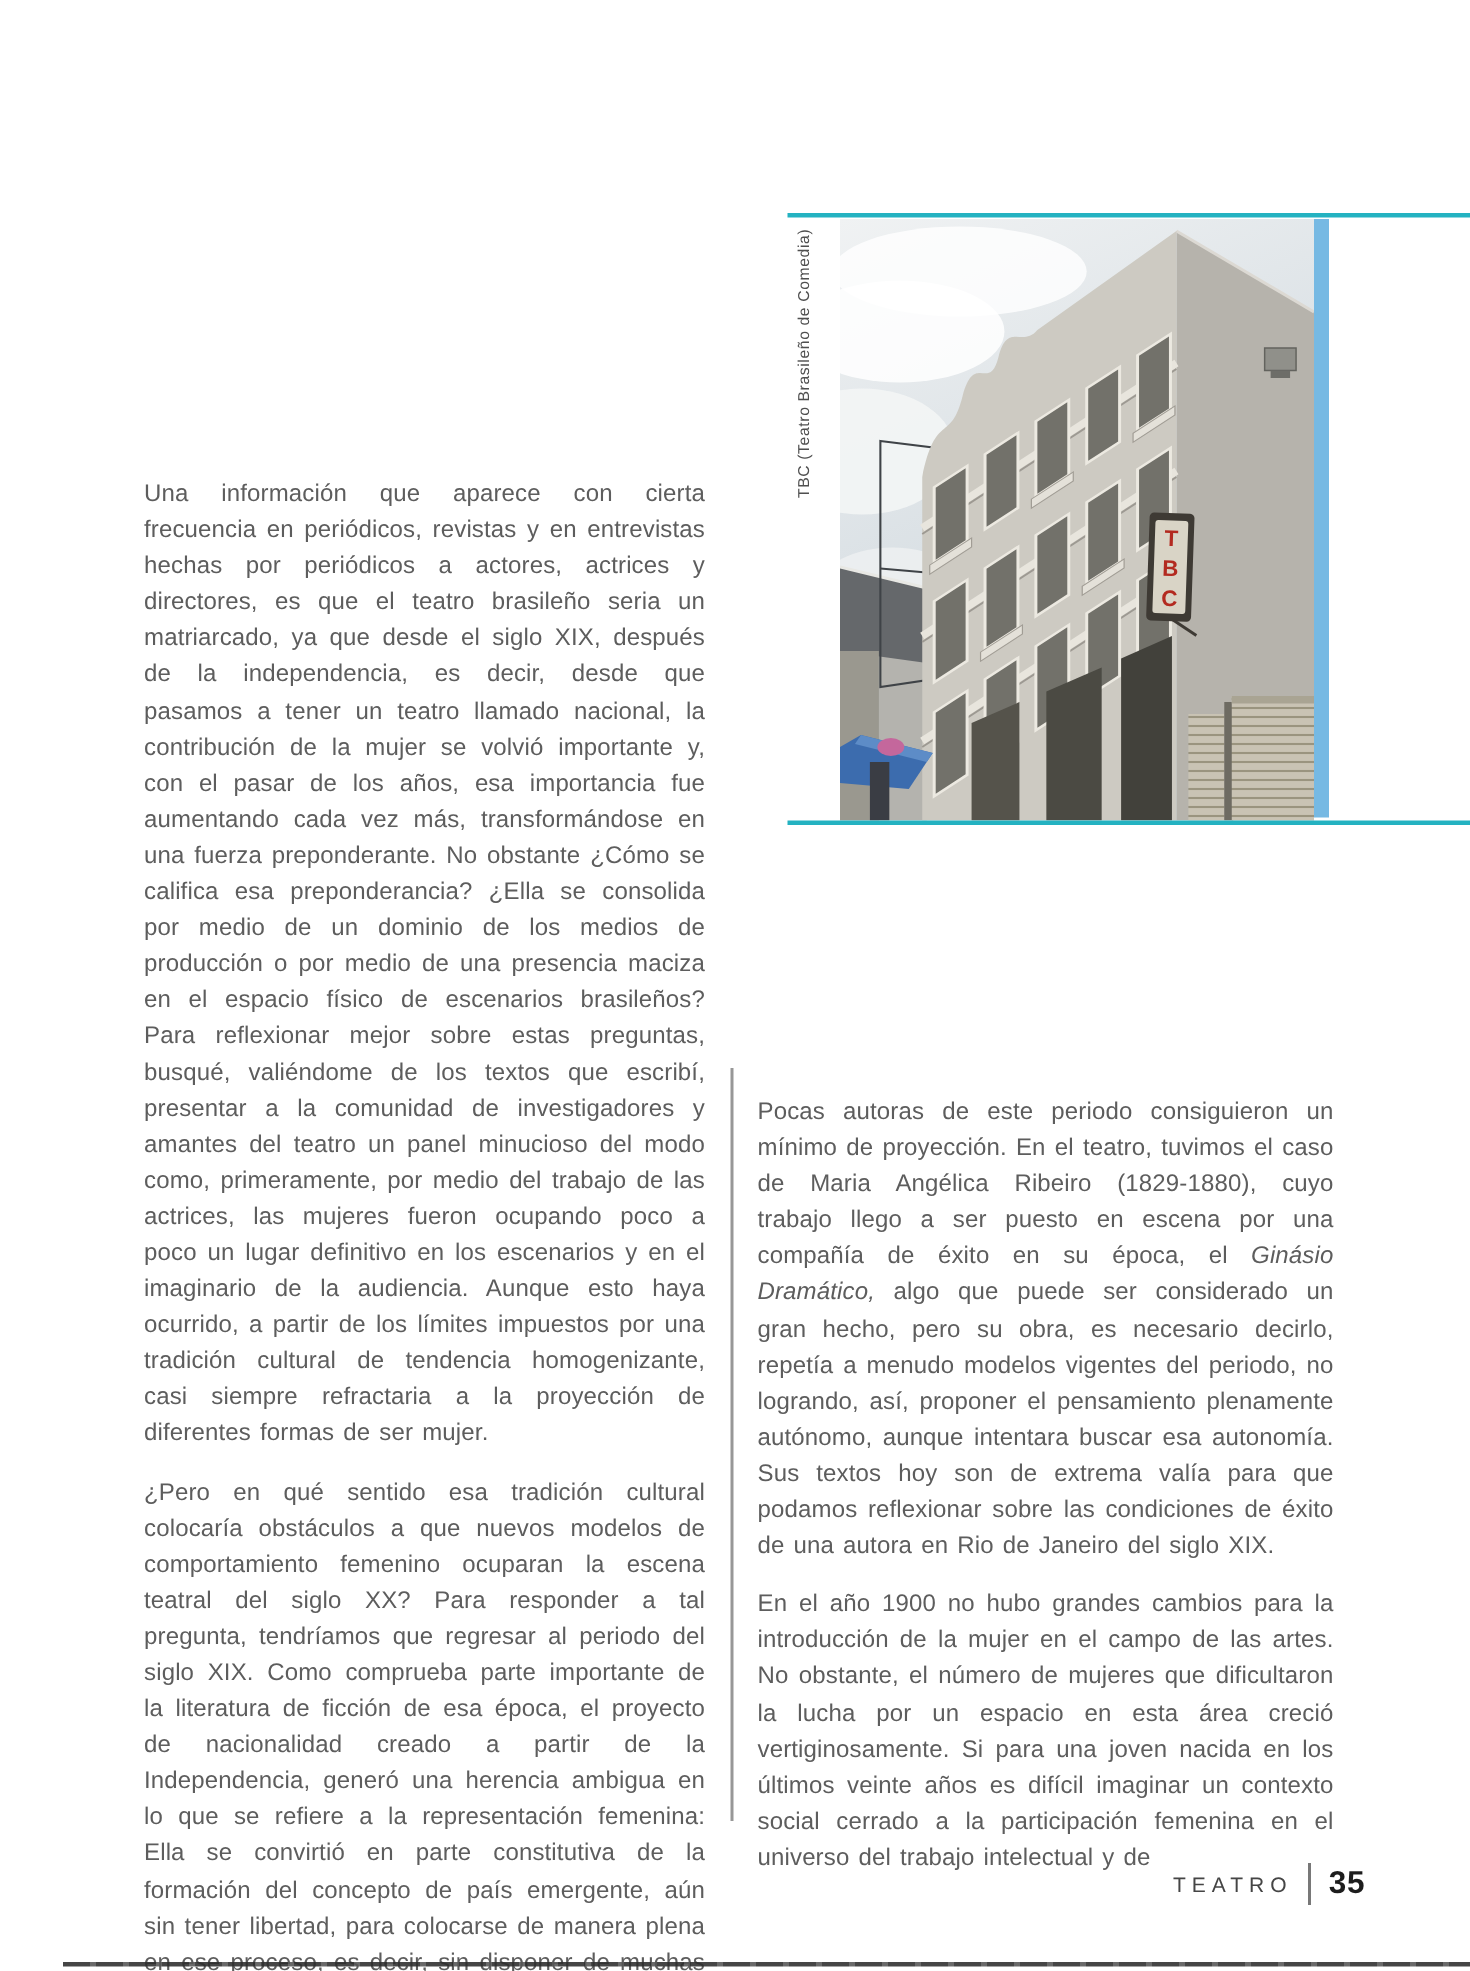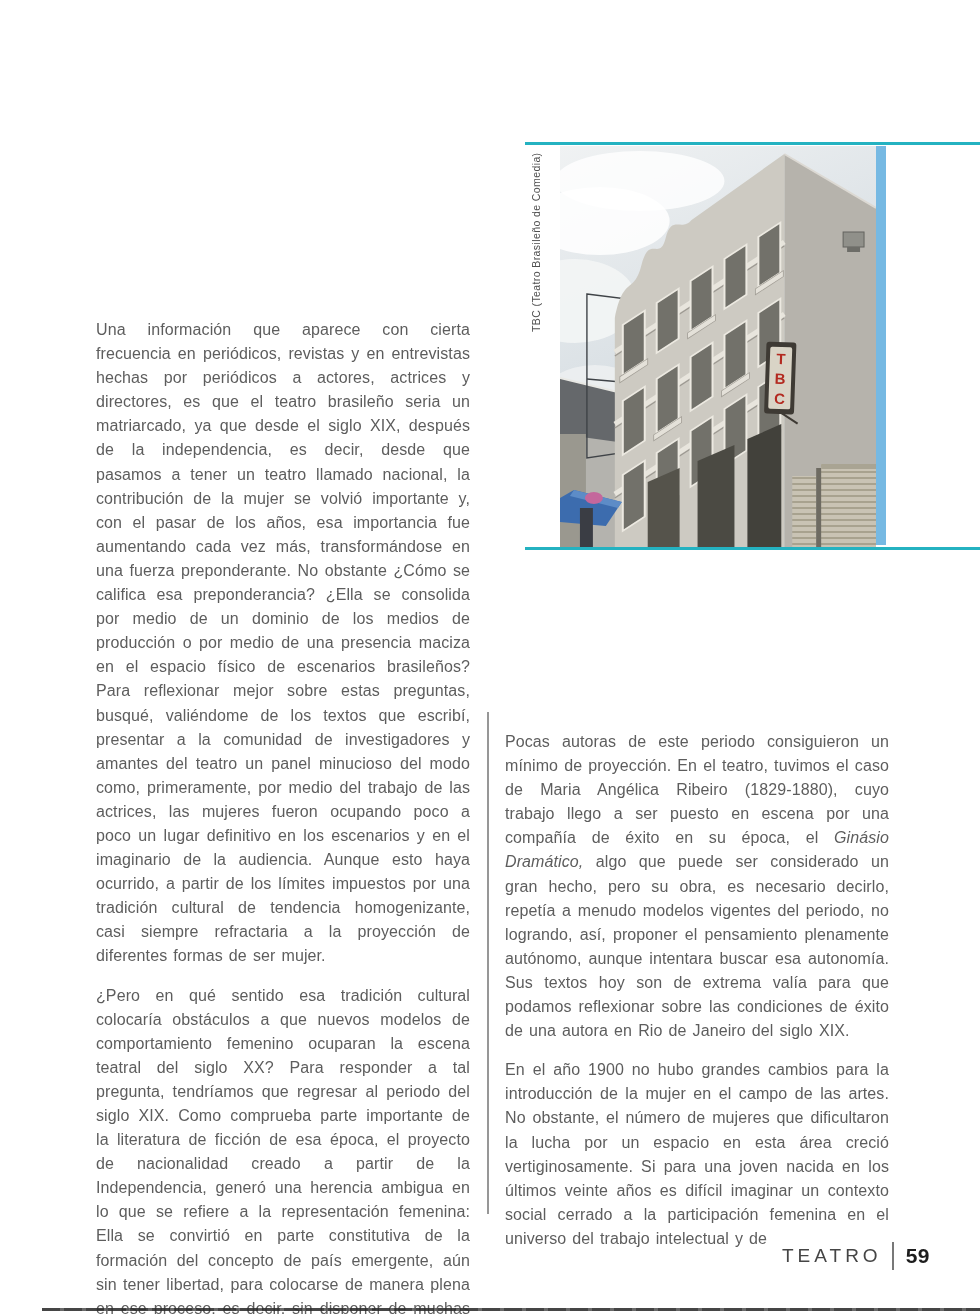--- a/index.html
+++ b/index.html
@@ -23,21 +23,21 @@
   .rule-top{position:absolute;left:525px;top:142px;width:455px;height:3px;background:#24b2c1;}
   .rule-bottom{position:absolute;left:525px;top:547px;width:455px;height:3px;background:#24b2c1;}
   .photo{position:absolute;left:560px;top:146px;width:316px;height:401px;}
   .blue-bar{position:absolute;left:876px;top:146px;width:10px;height:399px;background:#76b9e3;}
   .photo-caption{
     position:absolute;left:530px;top:332px;transform:rotate(-90deg);transform-origin:0 0;
     white-space:nowrap;font-size:10.5px;letter-spacing:.4px;color:#4f4f4f;
   }
   
   .footer{position:absolute;left:782px;top:1238px;height:36px;display:flex;align-items:center;}
-  .footer-label{font-size:19px;letter-spacing:4px;color:#454545;margin-right:10px;}
+  .footer-label{font-size:14px;letter-spacing:4px;color:#454545;margin-right:10px;}
   .footer-divider{width:2px;height:28px;background:#787878;margin-right:12px;}
   .footer-page{font-size:21px;font-weight:bold;color:#1d1d1d;letter-spacing:.5px;}
   
   .bottom-edge{
     position:absolute;left:42px;right:0;top:1308px;height:3px;opacity:.88;
     background:repeating-linear-gradient(90deg,#2c2c2c 0 18px,#555 18px 22px);
   }
 </style>
 </head>
 <body>
@@ -169,18 +169,18 @@
   <div class="col col-right">
     <p><span>Pocas autoras de este periodo consiguieron un mínimo de proyección. En el teatro, tuvimos el caso de Maria Angélica Ribeiro (1829-1880), cuyo trabajo llego a ser puesto en escena por una compañía de éxito en su época, el </span><em>Ginásio Dramático,</em><span> algo que puede ser considerado un gran hecho, pero su obra, es necesario decirlo, repetía a menudo modelos vigentes del periodo, no logrando, así, proponer el pensamiento plenamente autónomo, aunque intentara buscar esa autonomía. Sus textos hoy son de extrema valía para que podamos reflexionar sobre las condiciones de éxito de una autora en Rio de Janeiro del siglo XIX.</span></p>
     <p>En el año 1900 no hubo grandes cambios para la introducción de la mujer en el campo de las artes. No obstante, el número de mujeres que dificultaron la lucha por un espacio en esta área creció vertiginosamente. Si para una joven nacida en los últimos veinte años es difícil imaginar un contexto social cerrado a la participación femenina en el universo del trabajo intelectual y de</p>
   </div>
 
   <div class="col-divider"></div>
 
   <div class="footer">
     <span class="footer-label">TEATRO</span>
     <span class="footer-divider"></span>
-    <span class="footer-page">59</span>
+    <span class="footer-page">35</span>
   </div>
 
   <div class="bottom-edge"></div>
 
 </div>
 
 </body></html>

